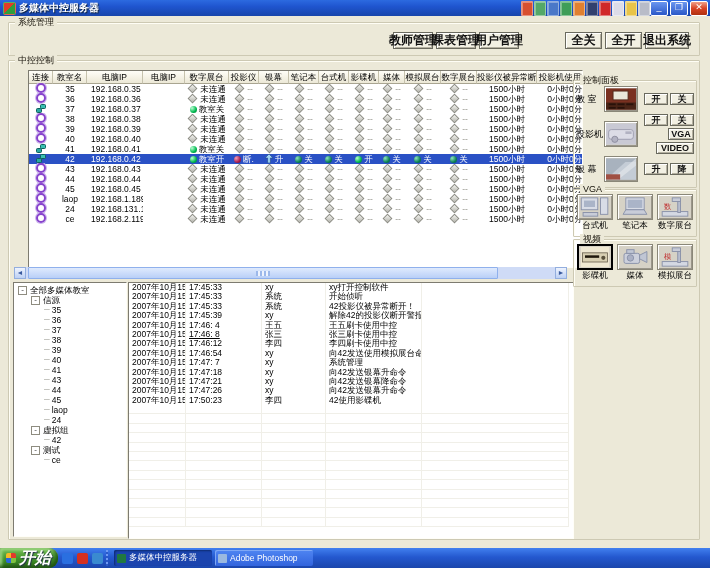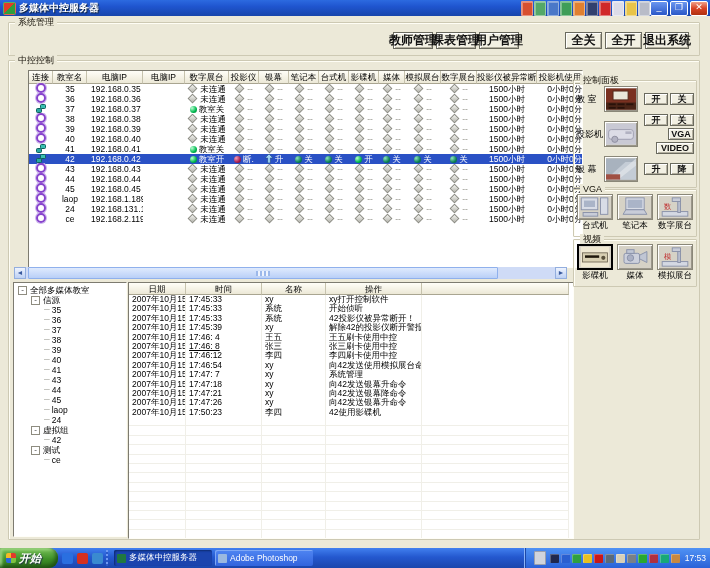--- a/index.html
+++ b/index.html
@@ -91,21 +91,21 @@
   .pick-item{width:38px;display:flex;flex-direction:column;align-items:center}
   .pick-item .imgbtn{width:36px;height:26px}
   .pick-item.selected .imgbtn{border:2px solid #000;box-shadow:none}
   .pick-label{font-size:8.5px;line-height:10px;color:#000;white-space:nowrap}
   .pick-strip{display:flex;gap:4px;padding:4px 3px 0 3px}
   
   #taskbar{left:0;top:548px;width:710px;height:20px;
     background:linear-gradient(#4180ef,#2458cf 45%,#1b46ac);display:flex;align-items:center}
   #start-btn{height:20px;width:58px;border-radius:0 9px 9px 0;flex:none;
     background:linear-gradient(#79c25a,#3f9128 55%,#2e701c);background:linear-gradient(#79c25a,#3f9128 55%,#2e701c);
-    color:#fff;font-size:11px;font-weight:bold;font-style:italic;display:flex;align-items:center;
+    color:#fff;font-size:16px;font-weight:bold;font-style:italic;display:flex;align-items:center;
     box-shadow:inset -2px -2px 4px #1d4f12,inset 2px 2px 3px #a8e08c;text-shadow:1px 1px 1px #234}
   #start-flag{width:10px;height:10px;margin:0 3px 0 6px;border-radius:2px;flex:none;
     background:conic-gradient(#e23a2c 0 25%,#7ec240 0 50%,#2a66d8 0 75%,#f4b824 0)}
   .ql-icon{width:11px;height:11px;border-radius:2px;margin-left:4px;flex:none}
   .tb-sep{width:3px;height:16px;margin:0 3px;flex:none;
     background:repeating-linear-gradient(180deg,#6f9af2 0 2px,#2a58c8 2px 4px);width:2px}
   .taskbtn{height:16px;width:98px;margin-left:3px;border-radius:2px;flex:none;
     display:flex;align-items:center;color:#fff;font-size:8.5px;white-space:nowrap;overflow:hidden}
   .taskbtn.active{background:#1b44ae;box-shadow:inset 1px 1px 2px #0d2a70}
   .taskbtn.inactive{background:linear-gradient(#4f85f2,#3264dd);box-shadow:inset 1px 1px 0 #7da7f6}
@@ -504,27 +504,20 @@
         <div class="tree-row" style="padding-left: 17px;">
           <span class="tbox">-</span>
           <span>测试</span>
         </div>
         <div class="tree-row" style="padding-left: 30px;">
           <span class="tleaf">─</span>
           <span>ce</span>
         </div>
       </div>
     <div class="abs" id="log-panel">
-      <div id="log-head">
-          <div class="th" style="width: 57px;">日期</div>
-          <div class="th" style="width: 76px;">时间</div>
-          <div class="th" style="width: 64px;">名称</div>
-          <div class="th" style="width: 96px;">操作</div>
-          <div class="th" style="width: 147px;"></div>
-        </div>
       <div id="log-body">
           <div class="log-row">
             <div class="lc" style="width: 57px;">2007年10月15日</div>
             <div class="lc" style="width: 76px;">17:45:33</div>
             <div class="lc" style="width: 64px;">xy</div>
             <div class="lc" style="width: 96px;">xy打开控制软件</div>
             <div class="lc" style="width: 147px;"></div>
           </div>
           <div class="log-row">
             <div class="lc" style="width: 57px;">2007年10月15日</div>
@@ -852,32 +845,13 @@
   <div id="task-buttons" style="display:flex">
       <div class="taskbtn active">
         <div class="task-ic" style="background: rgb(32, 120, 64);"></div>
         <span>多媒体中控服务器</span>
       </div>
       <div class="taskbtn inactive">
         <div class="task-ic" style="background: rgb(154, 184, 224);"></div>
         <span>Adobe Photoshop</span>
       </div>
     </div>
-  <div id="tray">
-    <div id="show-desktop"></div>
-    <div style="width:4px"></div>
-    <div id="tray-icons" style="display:flex">
-        <div class="tray-ic" style="background: rgb(32, 40, 78);"></div>
-        <div class="tray-ic" style="background: rgb(42, 95, 208);"></div>
-        <div class="tray-ic" style="background: rgb(48, 160, 64);"></div>
-        <div class="tray-ic" style="background: rgb(232, 192, 32);"></div>
-        <div class="tray-ic" style="background: rgb(200, 24, 24);"></div>
-        <div class="tray-ic" style="background: rgb(90, 106, 122);"></div>
-        <div class="tray-ic" style="background: rgb(216, 208, 184);"></div>
-        <div class="tray-ic" style="background: rgb(120, 128, 136);"></div>
-        <div class="tray-ic" style="background: rgb(40, 168, 48);"></div>
-        <div class="tray-ic" style="background: rgb(176, 48, 64);"></div>
-        <div class="tray-ic" style="background: rgb(24, 168, 120);"></div>
-        <div class="tray-ic" style="background: rgb(200, 136, 64);"></div>
-      </div>
-    <span id="clock">17:53</span>
-  </div>
 </div>
 
 </body></html>

